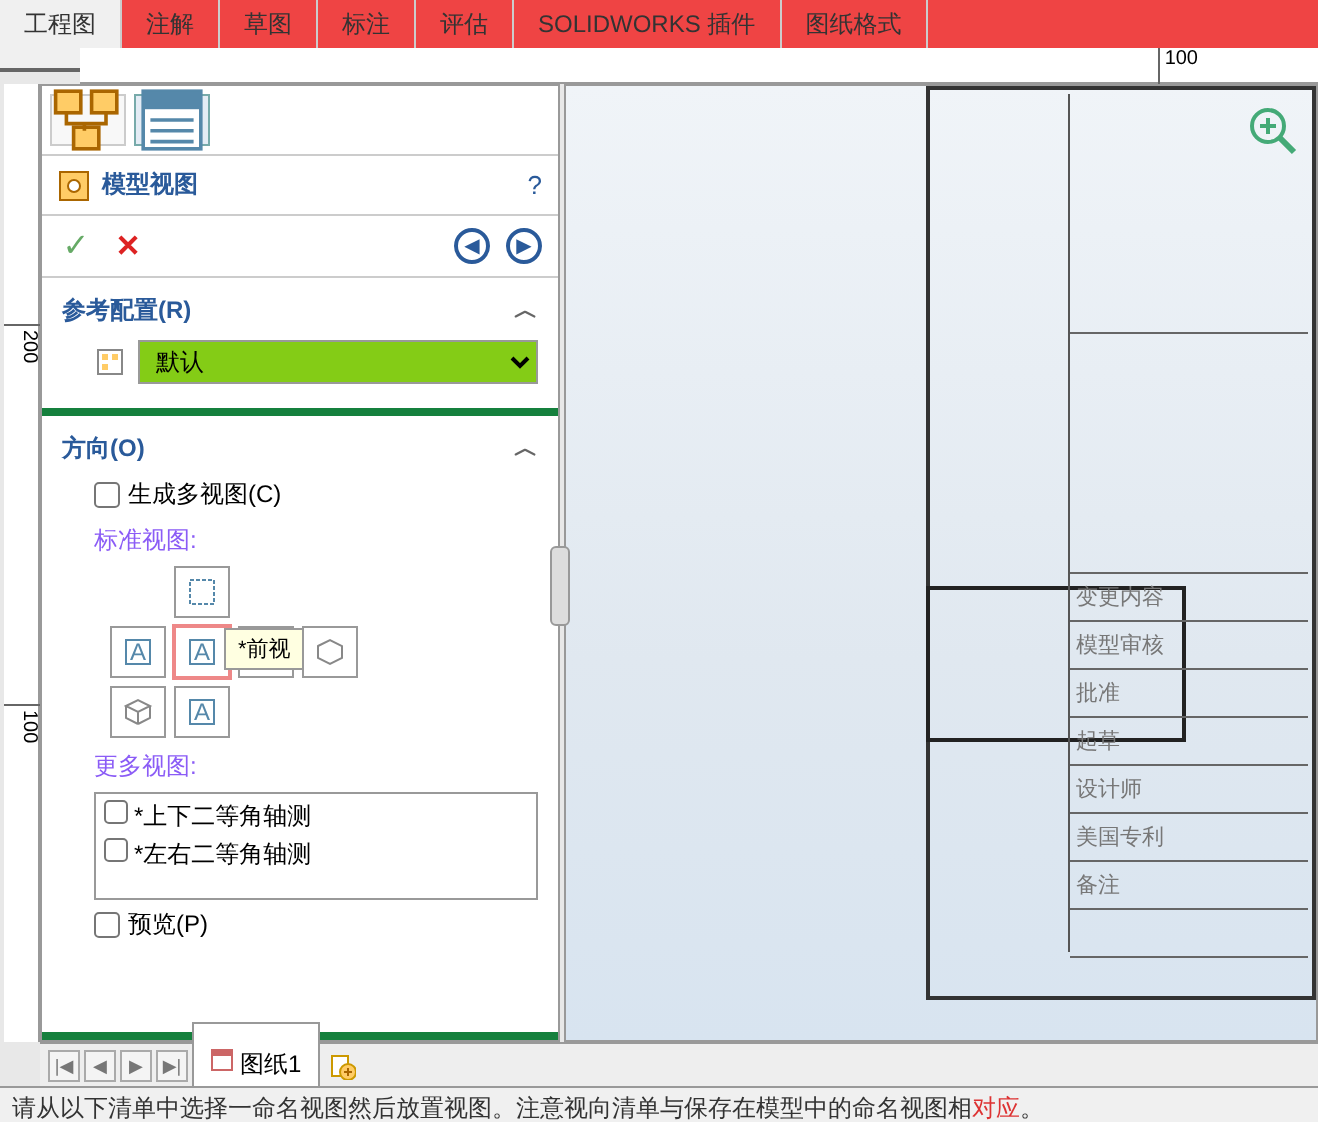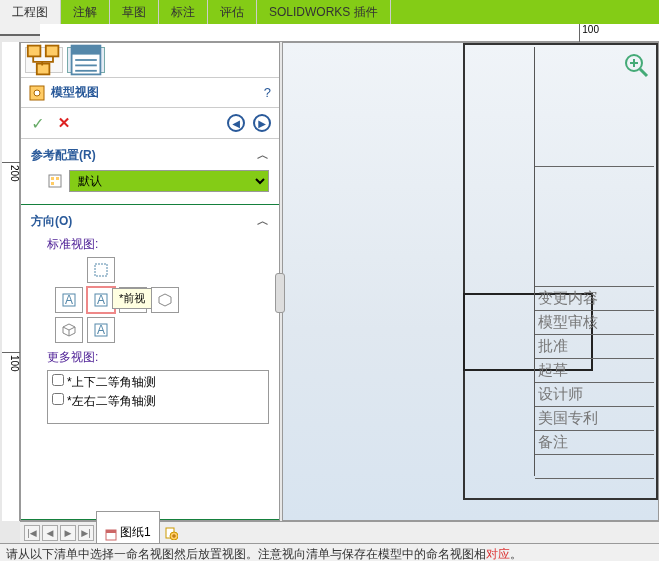--- a/index.html
+++ b/index.html
@@ -1,17 +1,17 @@
 <!DOCTYPE html>
 <html><head>
 <meta charset="utf-8">
 <style>
 *{box-sizing:border-box;margin:0;padding:0;font-family:"Microsoft YaHei",sans-serif;font-size:12px}
 body{width:659px;height:561px;background:#e8e8e8;overflow:hidden;position:relative}
-.tabs{display:flex;background:#84cc16;border-bottom:2px solid #888;height:36px}
+.tabs{display:flex;background:#ef4444;border-bottom:2px solid #888;height:36px}
 .tab{padding:4px 12px;border-right:1px solid #ccc;cursor:pointer;color:#333}
 .tab.active{background:#f0f0f0;border-bottom:2px solid #666;margin-bottom:-2px}
 .ruler-h{height:18px;background:#fff;border-bottom:1px solid #999;position:relative;margin-left:20px}
 .ruler-h .tick{position:absolute;top:0;height:18px;border-left:1px solid #666;font-size:10px;padding-left:2px}
 .ruler-v{width:18px;background:#fff;border-right:1px solid #999;position:absolute;left:2px;top:42px;bottom:40px}
 .ruler-v .tick{position:absolute;left:0;width:18px;border-top:1px solid #666;font-size:10px;writing-mode:vertical-rl;padding-top:2px}
 .main{display:flex;position:absolute;left:20px;right:0;top:24px;bottom:40px}
 .panel{width:260px;background:#fff;border:1px solid #999;display:flex;flex-direction:column;overflow:hidden;margin-top:18px}
 .panel-tabs{display:flex;padding:4px;gap:4px;border-bottom:1px solid #ccc}
 .ptab{width:38px;height:26px;border:1px solid #ccc;display:flex;align-items:center;justify-content:center;cursor:pointer;background:#f8f8f8}
@@ -19,63 +19,64 @@
 .panel-head{display:flex;align-items:center;padding:6px 8px;border-bottom:1px solid #ccc}
 .panel-head .ico{width:16px;height:16px;margin-right:6px}
 .panel-head .title{font-weight:bold;color:#2a5a9a;flex:1}
 .panel-head .help{color:#2a5a9a;cursor:pointer;font-size:13px}
 .panel-actions{display:flex;align-items:center;padding:6px 8px;border-bottom:1px solid #ccc;gap:8px}
 .panel-actions .spacer{flex:1}
 .act{width:18px;height:18px;display:flex;align-items:center;justify-content:center;cursor:pointer}
 .check-green{color:#6a6;font-size:16px}
 .x-red{color:#d22;font-size:15px;font-weight:bold}
 .nav-arrow{width:18px;height:18px;border:2px solid #2a5a9a;border-radius:50%;display:flex;align-items:center;justify-content:center;color:#2a5a9a;font-size:10px;cursor:pointer}
-.section{padding:8px 10px;border-bottom:1px solid #15803d}
+.section{padding:8px 10px;border-bottom:4px solid #15803d}
 .section-head{display:flex;align-items:center;justify-content:space-between;font-weight:bold;color:#2a5a9a;cursor:pointer;margin-bottom:6px}
 .chev{font-size:12px;color:#666}
 .select-row{display:flex;align-items:center;gap:6px;margin:4px 0 4px 16px}
 .select-row select{flex:1;height:22px;border:1px solid #999;background:#84cc16;padding:0 4px}
 .cfg-ico{width:16px;height:16px}
 .chk{display:flex;align-items:center;gap:4px;margin:4px 0 4px 16px}
 .chk input{width:13px;height:13px}
-.label-sub{margin:6px 0 4px 16px;color:#4c1d95}
+.label-sub{margin:6px 0 4px 16px;color:#8b5cf6}
 .view-grid{margin:4px 0 4px 24px}
 .view-row{display:flex;gap:4px;margin-bottom:4px}
 .vbtn{width:28px;height:26px;border:1px solid #999;background:#fff;display:flex;align-items:center;justify-content:center;cursor:pointer;position:relative}
 .vbtn.sel{outline:2px solid #e88;outline-offset:-1px}
 .vbtn svg{width:18px;height:18px}
 .tooltip{position:absolute;left:24px;top:0;background:#ffffe1;border:1px solid #999;padding:2px 6px;white-space:nowrap;font-size:11px;z-index:10}
 .listbox{margin:4px 0 4px 16px;border:1px solid #999;background:#fff;height:54px;overflow:auto;padding:2px}
 .listbox .li{display:flex;align-items:flex-start;gap:3px;padding:1px 2px}
 .listbox .li input{width:12px;height:12px}
 .canvas{flex:1;background:linear-gradient(180deg,#f0f4f8 0%,#e0e8f0 60%,#d8e4f0 100%);position:relative;border:1px solid #999;margin-top:18px;margin-left:2px}
 .zoom-btn{position:absolute;right:8px;top:8px;width:28px;height:28px;cursor:pointer}
 .sheet-border{position:absolute;left:180px;top:0;right:0;bottom:20px;border:2px solid #333;background:rgba(255,255,255,0)}
 .preview-box{position:absolute;left:-2px;top:248px;width:130px;height:78px;border:2px solid #222}
 .titleblock{position:absolute;right:2px;bottom:22px;width:120px;top:2px;border-left:1px solid #555}
-.tb-row{height:24px;border-bottom:1px solid #666;font-size:15px;color:#777;padding:2px 3px;display:flex;align-items:center}
+.tb-row{height:24px;border-bottom:1px solid #666;font-size:11px;color:#777;padding:2px 3px;display:flex;align-items:center}
 .tb-row.big{height:120px}
 .collapse-handle{position:absolute;left:-8px;top:230px;width:10px;height:40px;background:#ddd;border:1px solid #999;border-radius:3px;cursor:pointer}
 .bottom-tabs{position:absolute;left:20px;right:0;bottom:18px;height:22px;background:#eee;border-top:1px solid #999;display:flex;align-items:center;padding:0 4px;gap:2px}
 .btab-nav{width:16px;height:16px;border:1px solid #aaa;background:#f4f4f4;display:flex;align-items:center;justify-content:center;font-size:9px;color:#777;cursor:pointer}
-.sheet-tab{display:flex;align-items:flex-end;gap:3px;padding:12px 8px;background:#fff;border:1px solid #999;cursor:pointer}
+.sheet-tab{display:flex;align-items:flex-start;gap:3px;padding:12px 8px;background:#fff;border:1px solid #999;cursor:pointer}
 .add-sheet{width:18px;height:16px;display:flex;align-items:center;justify-content:center;cursor:pointer}
 .status{position:absolute;left:0;right:0;bottom:0;height:18px;background:#f0f0f0;border-top:1px solid #999;padding:2px 6px;font-size:11px;color:#333}
 .status .hl{color:#d33}
 </style>
 </head>
 <body>
 
 <div class="tabs">
   <div class="tab active">工程图</div>
   <div class="tab">注解</div>
   <div class="tab">草图</div>
   <div class="tab">标注</div>
   <div class="tab">评估</div>
   <div class="tab">SOLIDWORKS 插件</div>
+  <div class="tab">图纸格式</div>
 </div>
 
 <div class="ruler-v">
   <div class="tick" style="top:120px">200</div>
   <div class="tick" style="top:310px">100</div>
 </div>
 
 <div class="main">
 
   <div class="ruler-h" style="position:absolute;left:0;right:0;top:0">
@@ -136,20 +137,24 @@
           <option>默认</option>
         </select>
       </div>
     </div>
 
     <div class="section" style="flex:1;overflow:auto">
       <div class="section-head">
         <span>方向(O)</span>
         <span class="chev">︿</span>
       </div>
+      <label class="chk">
+        <input type="checkbox" style="">
+        <span>生成多视图(C)</span>
+      </label>
       <div class="label-sub">标准视图:</div>
 
       <div class="view-grid">
         <div class="view-row" style="margin-left:32px">
           <div class="vbtn">
               <svg viewBox="0 0 18 18">
                 <rect x="3" y="3" width="12" height="12" fill="none" stroke="#58a" stroke-dasharray="2 1"></rect>
               </svg>
             </div>
         </div>
@@ -198,20 +203,24 @@
         <div class="li">
             <input type="checkbox" style="">
             <span>*上下二等角轴测</span>
           </div>
         <div class="li">
             <input type="checkbox" style="">
             <span>*左右二等角轴测</span>
           </div>
       </div>
 
+      <label class="chk">
+        <input type="checkbox" style="">
+        <span>预览(P)</span>
+      </label>
     </div>
   </div>
 
   <div class="canvas">
     <div class="collapse-handle"></div>
     <svg class="zoom-btn" viewBox="0 0 28 28">
         <circle cx="12" cy="12" r="8" fill="none" stroke="#4a7" stroke-width="2"></circle>
         <line x1="18" y1="18" x2="25" y2="25" stroke="#4a7" stroke-width="3"></line>
         <line x1="8" y1="12" x2="16" y2="12" stroke="#4a7" stroke-width="2"></line>
         <line x1="12" y1="8" x2="12" y2="16" stroke="#4a7" stroke-width="2"></line>

